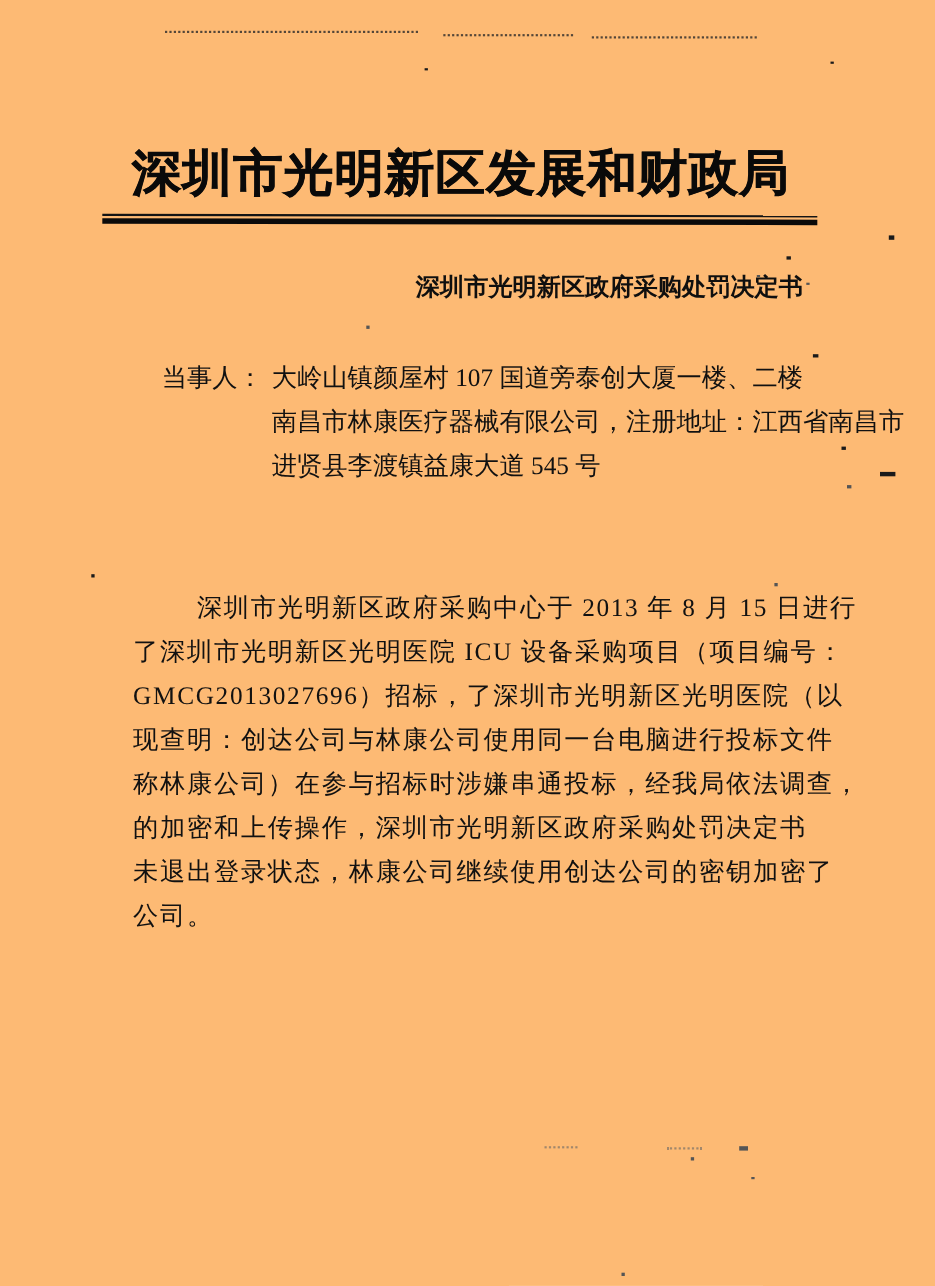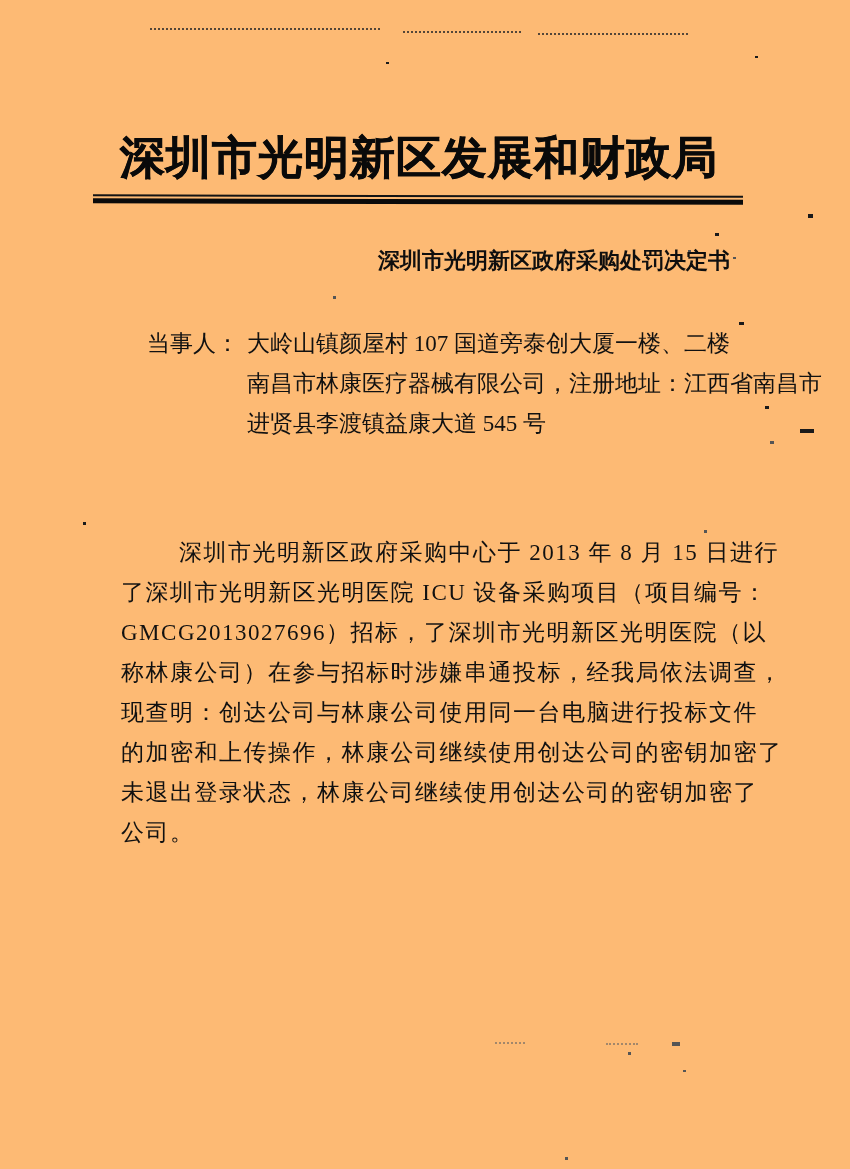--- a/index.html
+++ b/index.html
@@ -105,23 +105,23 @@
       <div class="tl">南昌市林康医疗器械有限公司，注册地址：江西省南昌市</div>
       <div class="tl">进贤县李渡镇益康大道 545 号</div>
     </div>
   </div>
 
   <div class="body-text">
     <div>
       <div class="tl indent">深圳市光明新区政府采购中心于 2013 年 8 月 15 日进行</div>
       <div class="tl">了深圳市光明新区光明医院 ICU 设备采购项目（项目编号：</div>
       <div class="tl">GMCG2013027696）招标，了深圳市光明新区光明医院（以</div>
+      <div class="tl">现查明：创达公司与林康公司使用同一台电脑进行投标文件</div>
       <div class="tl">称林康公司）在参与招标时涉嫌串通投标，经我局依法调查，</div>
-      <div class="tl">现查明：创达公司与林康公司使用同一台电脑进行投标文件</div>
-      <div class="tl">的加密和上传操作，林康公司继续使用创达公司的密钥加密了</div>
+      <div class="tl">的加密和上传操作，深圳市光明新区政府采购处罚决定书</div>
       <div class="tl">未退出登录状态，林康公司继续使用创达公司的密钥加密了</div>
       <div class="tl">公司。</div>
     </div>
   </div>
 
   <div class="speck" style="left:386px; top:62px; width:3px; height:2px;"></div>
   <div class="speck" style="left:755px; top:56px; width:3px; height:2px;"></div>
   <div class="speck" style="left:808px; top:214px; width:5px; height:4px;"></div>
   <div class="speck" style="left:715px; top:233px; width:4px; height:3px;"></div>
   <div class="speck gray" style="left:688px; top:250px; width:3px; height:2px;"></div>

